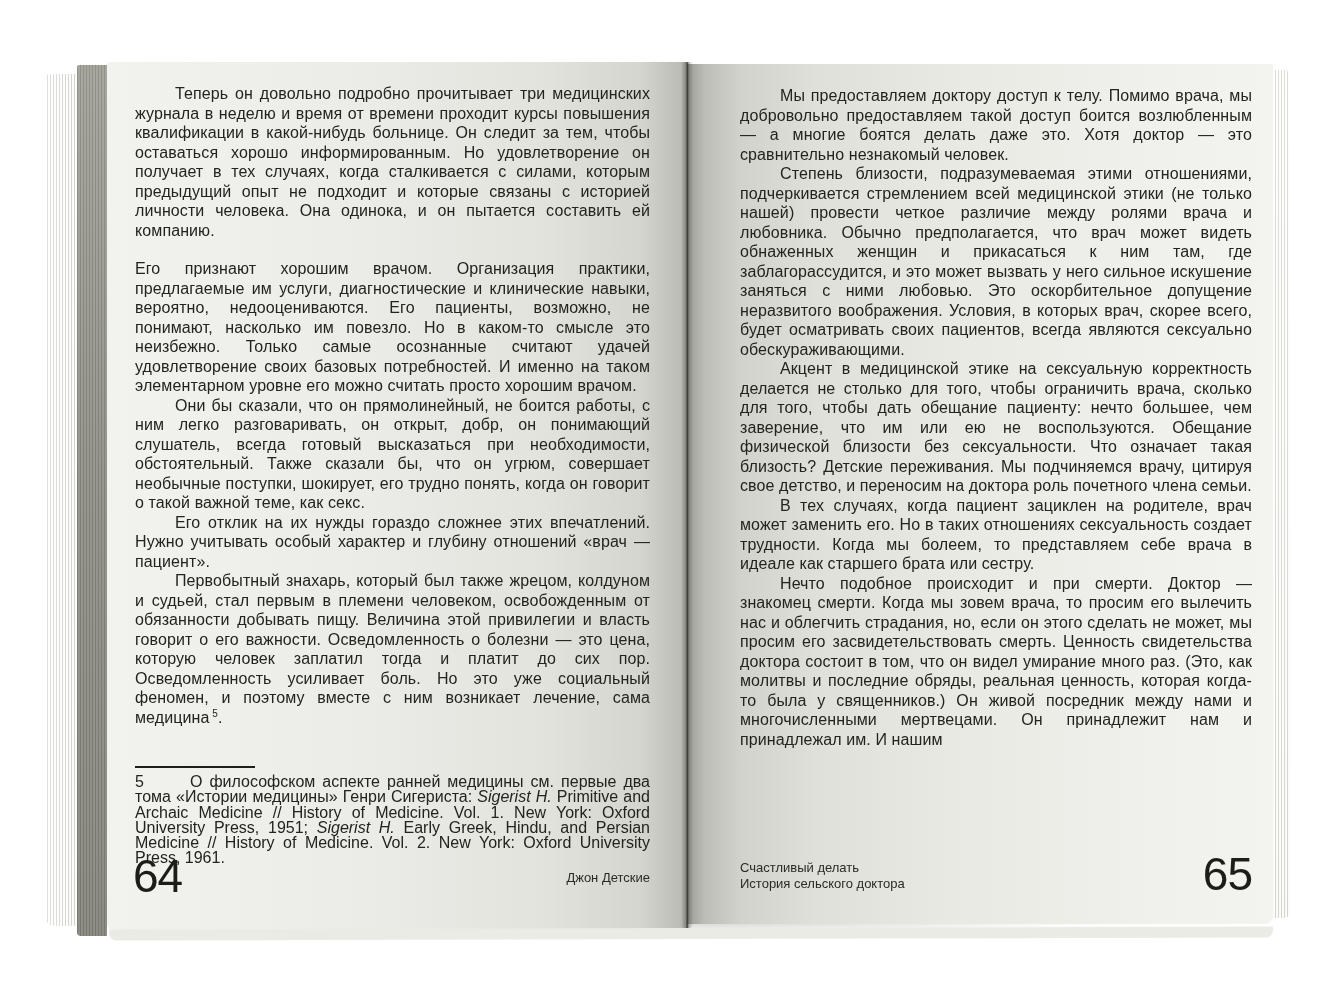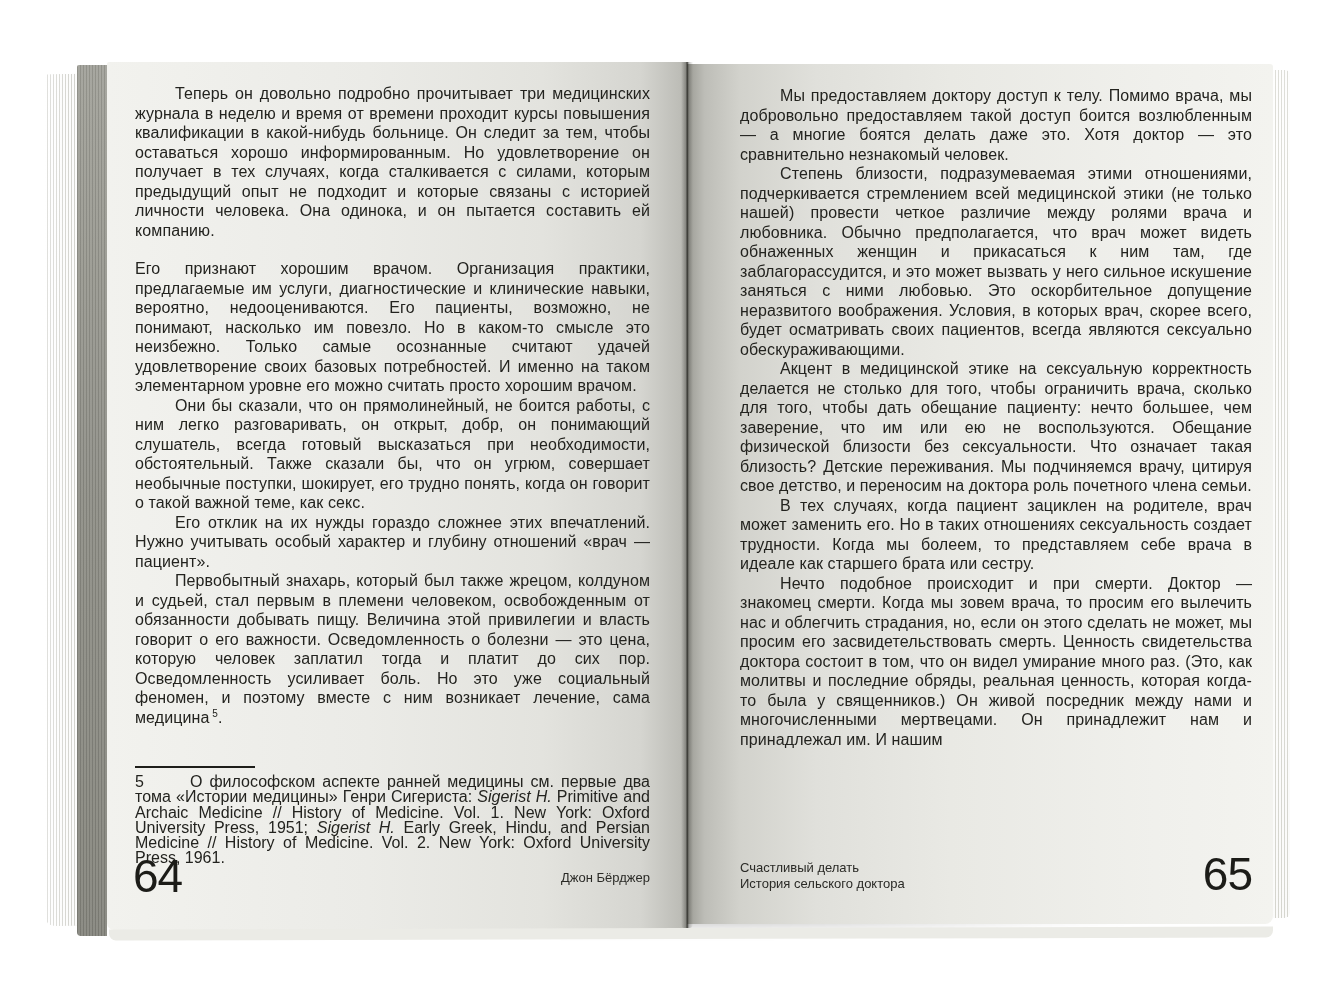--- a/index.html
+++ b/index.html
@@ -118,21 +118,21 @@
         <p class="para indent">Его отклик на их нужды гораздо сложнее этих впечатлений. Нужно учитывать особый характер и глубину отношений «врач — пациент».</p>
         <p class="para indent">Первобытный знахарь, который был также жрецом, колдуном и судьей, стал первым в племени человеком, освобожденным от обязанности добывать пищу. Величина этой привилегии и власть говорит о его важности. Осведомленность о болезни — это цена, которую человек заплатил тогда и платит до сих пор. Осведомленность усиливает боль. Но это уже социальный феномен, и поэтому вместе с ним возникает лечение, сама медицина<sup class="fnref"> 5</sup>.</p>
       </div>
 
     <div class="footnote">
       <div class="footnote-rule"></div>
       <p class="footnote-body"><span class="footnote-marker">5</span><span><span>О философском аспекте ранней медицины см. первые два тома «Истории медицины» Генри Сигериста: </span><em>Sigerist H.</em><span> Primitive and Archaic Medicine // History of Medicine. Vol. 1. New York: Oxford University Press, 1951; </span><em>Sigerist H.</em><span> Early Greek, Hindu, and Persian Medicine // History of Medicine. Vol. 2. New York: Oxford University Press, 1961.</span></span></p>
     </div>
 
     <div class="pagenum pagenum-left">64</div>
-    <div class="runfoot runfoot-left">Джон Бёрджер</div>
+    <div class="runfoot runfoot-left">Джон Детские</div>
   </div>
 
   <div class="page page-right">
     <div class="textcol textcol-right">
         <p class="para indent">Мы предоставляем доктору доступ к телу. Помимо врача, мы добровольно предоставляем такой доступ боится возлюбленным — а многие боятся делать даже это. Хотя доктор — это сравнительно незнакомый человек.</p>
         <p class="para indent">Степень близости, подразумеваемая этими отношениями, подчеркивается стремлением всей медицинской этики (не только нашей) провести четкое различие между ролями врача и любовника. Обычно предполагается, что врач может видеть обнаженных женщин и прикасаться к ним там, где заблагорассудится, и это может вызвать у него сильное искушение заняться с ними любовью. Это оскорбительное допущение неразвитого воображения. Условия, в которых врач, скорее всего, будет осматривать своих пациентов, всегда являются сексуально обескураживающими.</p>
         <p class="para indent">Акцент в медицинской этике на сексуальную корректность делается не столько для того, чтобы ограничить врача, сколько для того, чтобы дать обещание пациенту: нечто большее, чем заверение, что им или ею не воспользуются. Обещание физической близости без сексуальности. Что означает такая близость? Детские переживания. Мы подчиняемся врачу, цитируя свое детство, и переносим на доктора роль почетного члена семьи.</p>
         <p class="para indent">В тех случаях, когда пациент зациклен на родителе, врач может заменить его. Но в таких отношениях сексуальность создает трудности. Когда мы болеем, то представляем себе врача в идеале как старшего брата или сестру.</p>
         <p class="para indent">Нечто подобное происходит и при смерти. Доктор — знакомец смерти. Когда мы зовем врача, то просим его вылечить нас и облегчить страдания, но, если он этого сделать не может, мы просим его засвидетельствовать смерть. Ценность свидетельства доктора состоит в том, что он видел умирание много раз. (Это, как молитвы и последние обряды, реальная ценность, которая когда-то была у священников.) Он живой посредник между нами и многочисленными мертвецами. Он принадлежит нам и принадлежал им. И нашим</p>
       </div>

